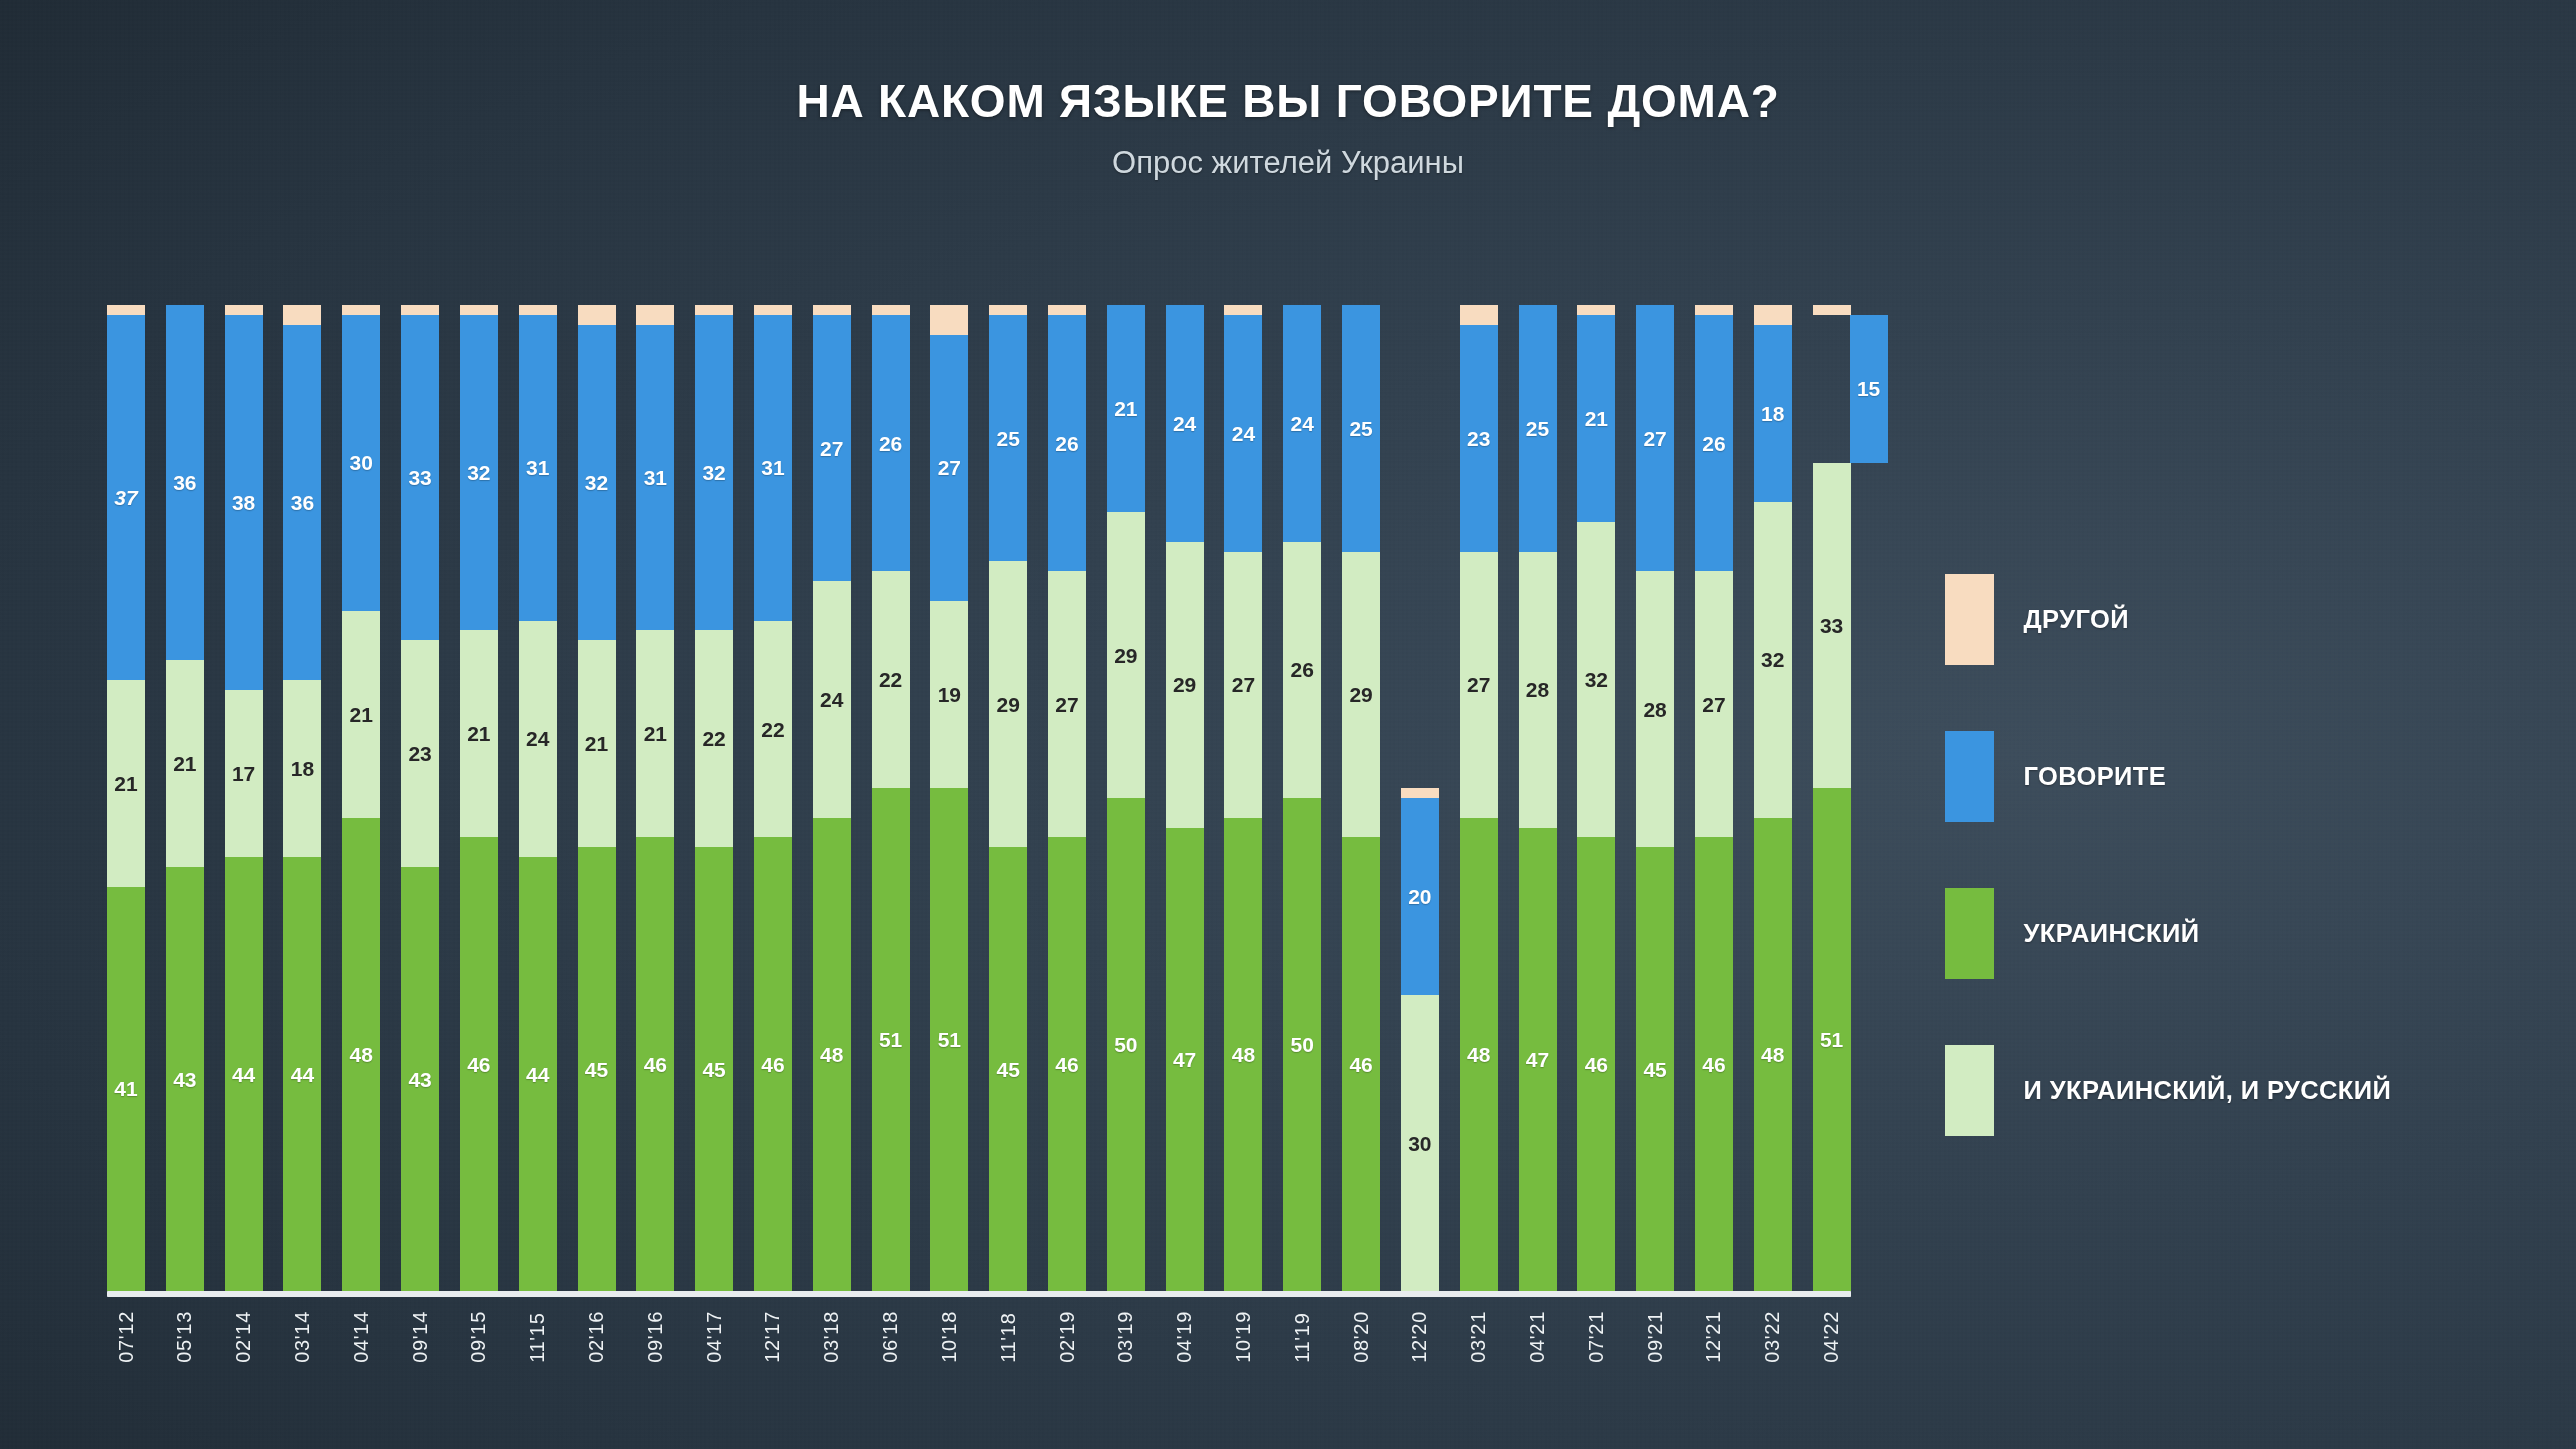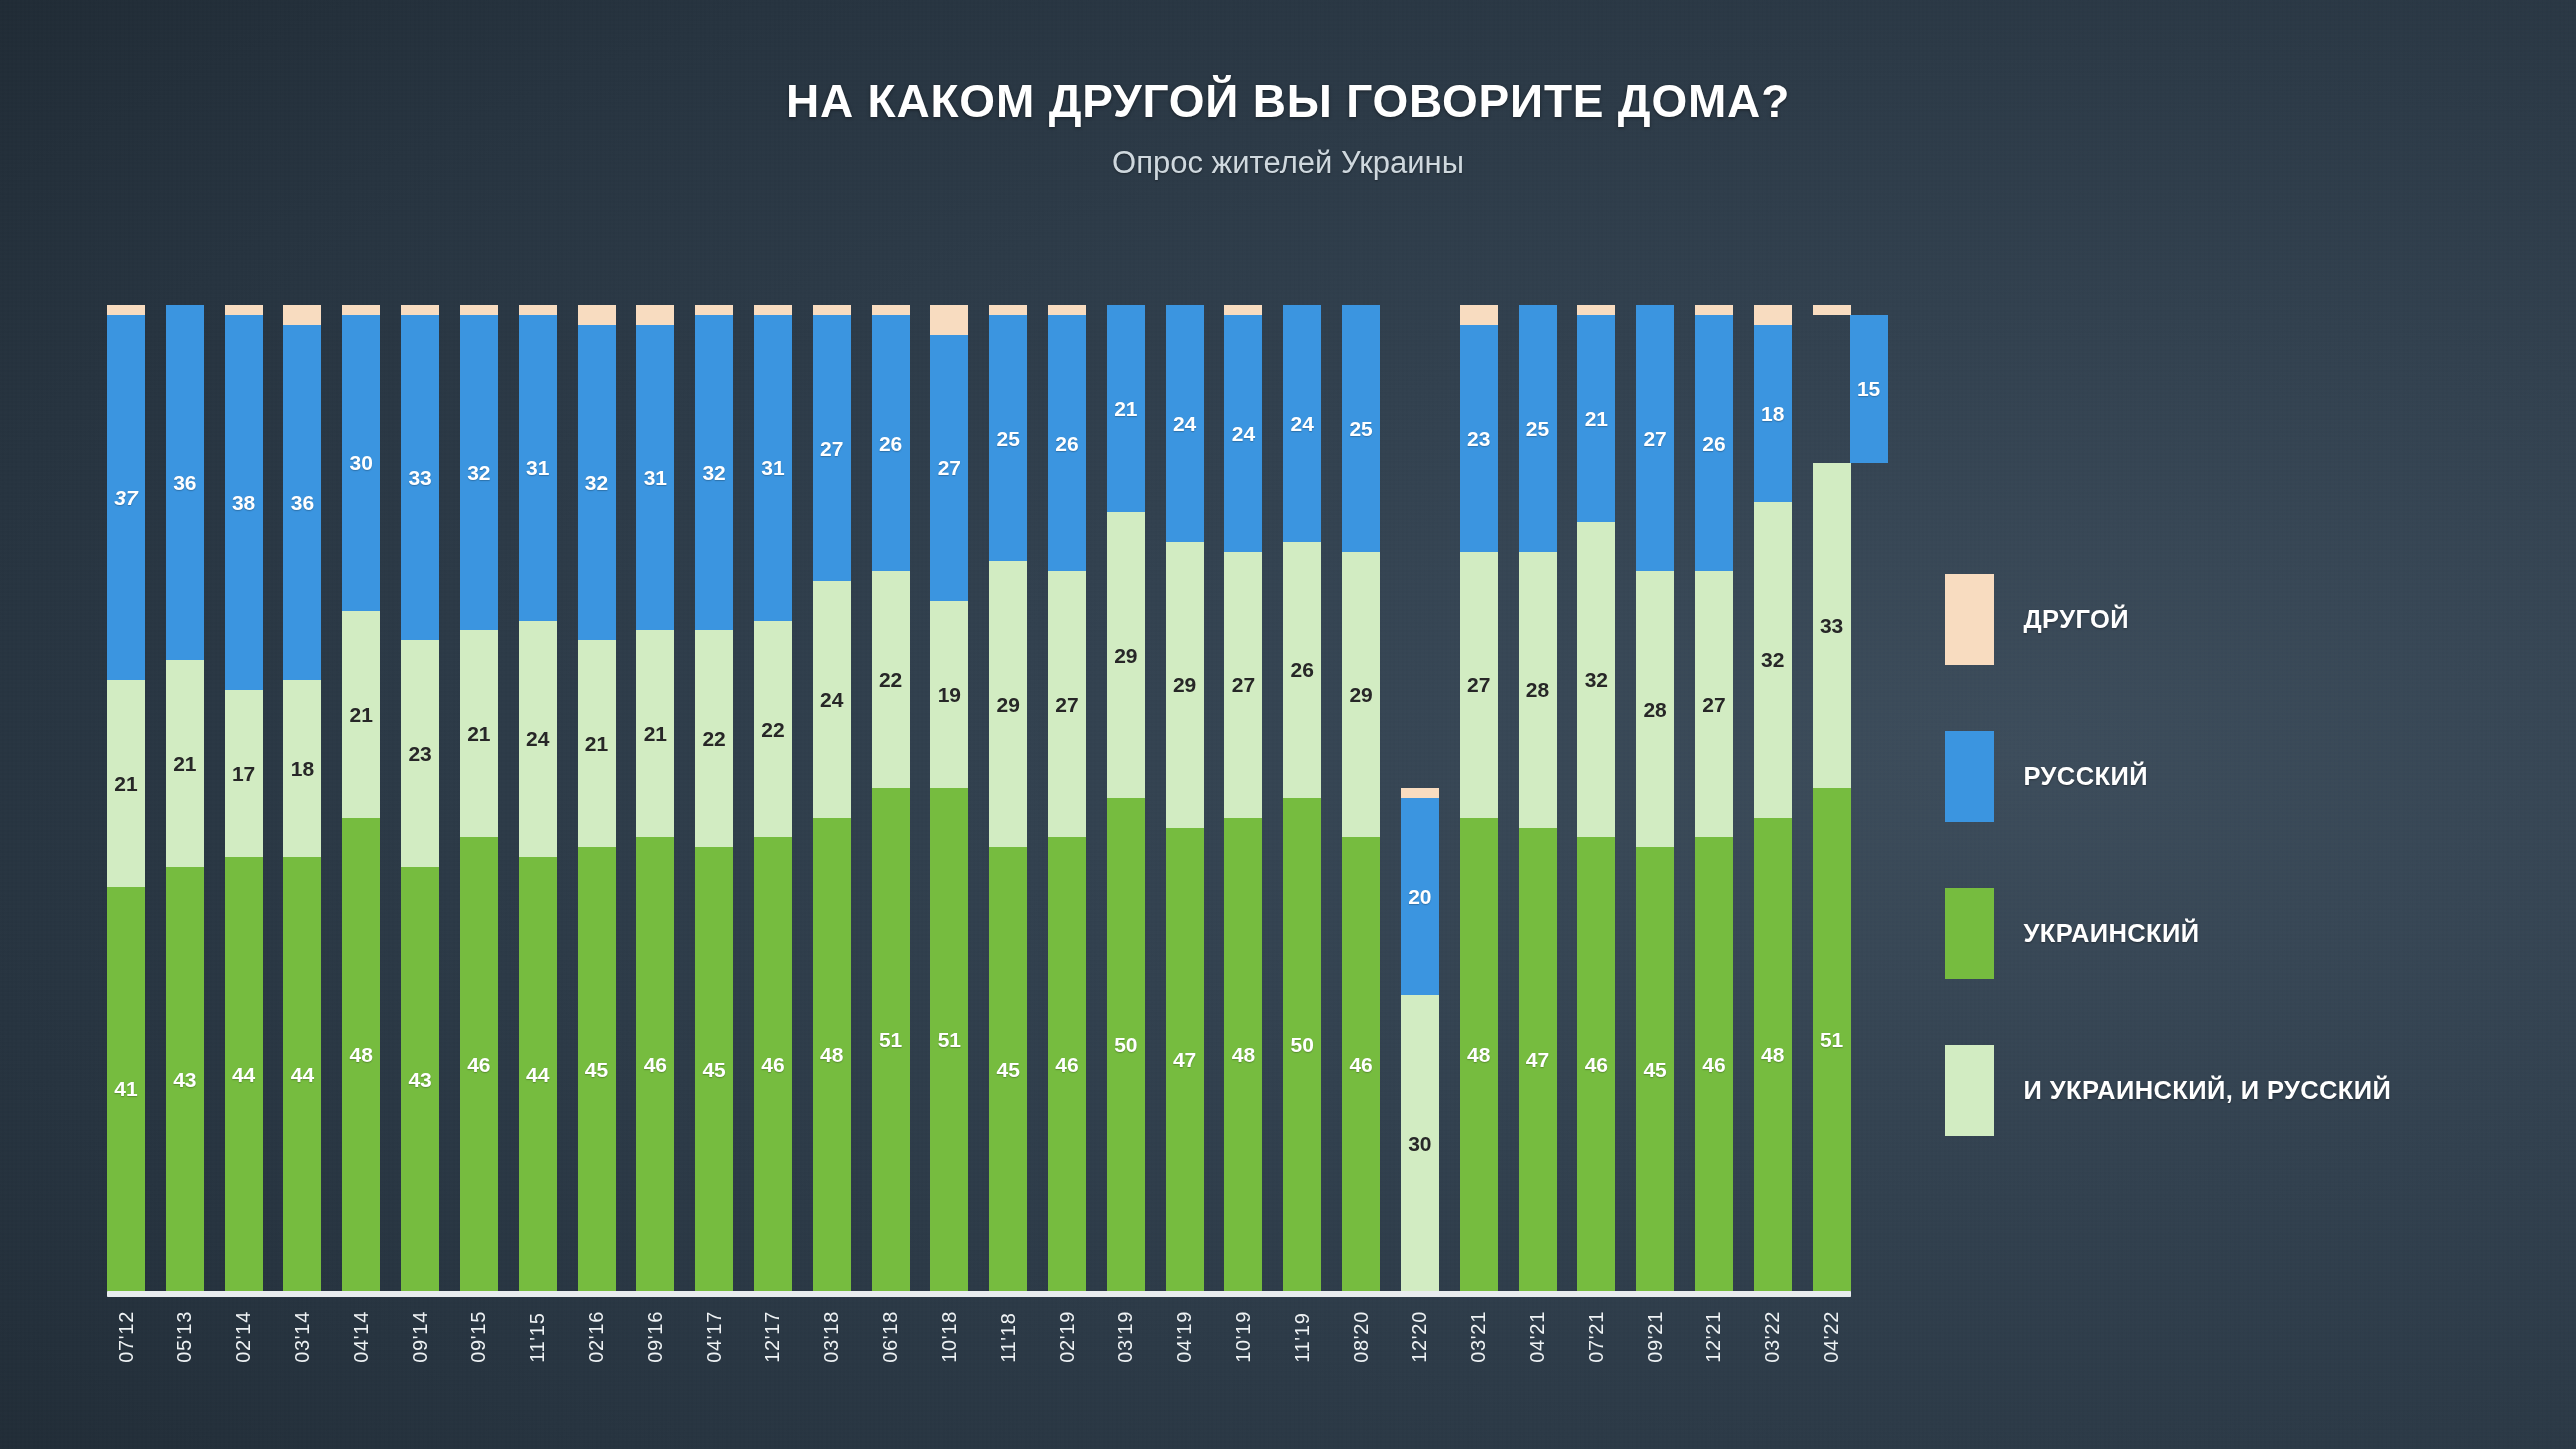--- a/index.html
+++ b/index.html
@@ -131,21 +131,21 @@
     white-space: nowrap;
     text-shadow: 0 0.7px 2px rgba(0,0,0,.35);
   }
 </style>
 </head>
 <body>
 
 <div class="noise-overlay"></div>
 
 <div class="header">
-  <div class="chart-title">НА КАКОМ ДРУГОЙ ВЫ ГОВОРИТЕ ДОМА?</div>
+  <div class="chart-title">НА КАКОМ ЯЗЫКЕ ВЫ ГОВОРИТЕ ДОМА?</div>
   <div class="chart-subtitle">Опрос жителей Украины</div>
 </div>
 
 <div class="plot-area">
   <div class="bars-row" id="bars-row">
       <div class="bar-col">
         <div class="seg seg-other" style="height: 1%;"></div>
         <div class="seg seg-rus" style="height: 37%; font-style: italic;">
           <span class="seg-label">37</span>
         </div>
@@ -591,21 +591,21 @@
     </div>
   </div>
 
 <div class="legend" id="legend">
     <div class="legend-item">
       <div class="legend-swatch" style="background: rgb(248, 220, 192);"></div>
       <div class="legend-label">ДРУГОЙ</div>
     </div>
     <div class="legend-item">
       <div class="legend-swatch" style="background: rgb(59, 149, 224);"></div>
-      <div class="legend-label">РУССКИЙ</div>
+      <div class="legend-label">ГОВОРИТЕ</div>
     </div>
     <div class="legend-item">
       <div class="legend-swatch" style="background: rgb(118, 188, 63);"></div>
       <div class="legend-label">УКРАИНСКИЙ</div>
     </div>
     <div class="legend-item">
       <div class="legend-swatch" style="background: rgb(210, 236, 194);"></div>
       <div class="legend-label">И УКРАИНСКИЙ, И РУССКИЙ</div>
     </div>
   </div>

